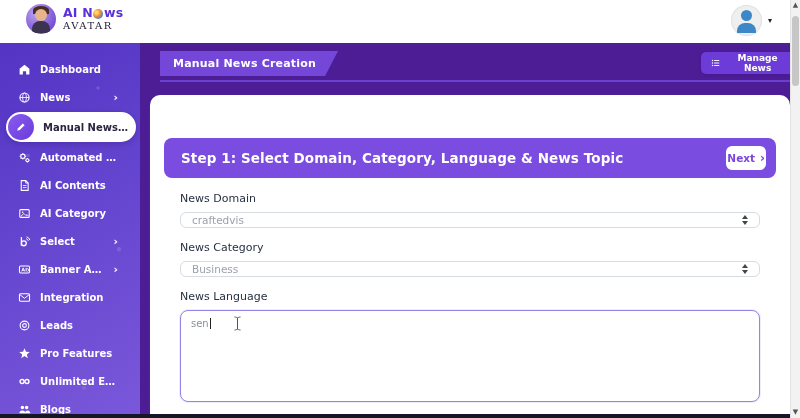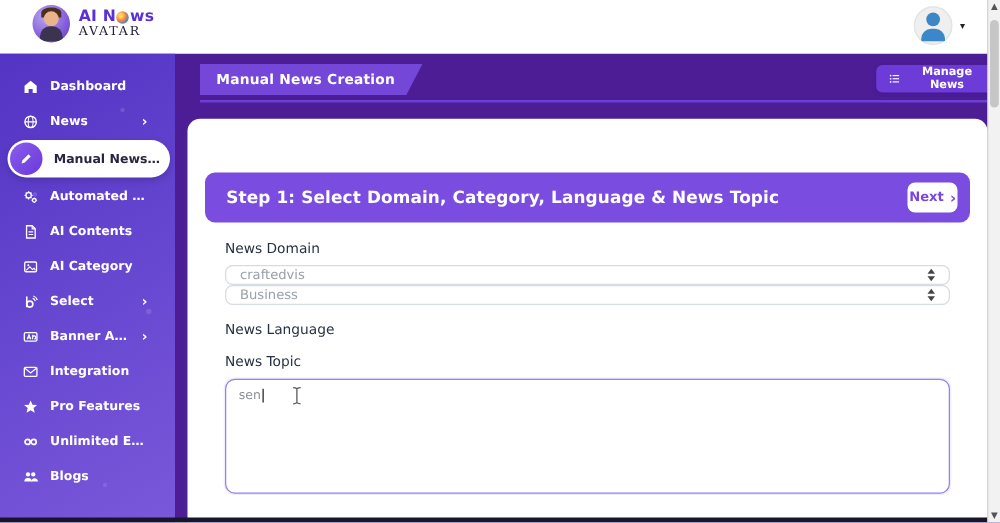--- a/index.html
+++ b/index.html
@@ -273,20 +273,29 @@
     <div class="nav-item">
       <span class="ico">
         <svg viewBox="0 0 16 16">
             <rect x="1.8" y="3.5" width="12.4" height="9" rx="1.2" fill="none" stroke="#fff" stroke-width="1.3"></rect>
             <path d="M2.4 4.5 L8 9 L13.6 4.5" fill="none" stroke="#fff" stroke-width="1.2"></path>
           </svg>
       </span>
       <span class="nav-label">Integration</span>
     </div>
 
+    <div class="nav-item">
+      <span class="ico">
+        <svg viewBox="0 0 16 16">
+            <circle cx="8" cy="8" r="5.4" fill="none" stroke="#fff" stroke-width="1.3"></circle>
+            <circle cx="8" cy="8" r="2.3" fill="none" stroke="#fff" stroke-width="1.3"></circle>
+          </svg>
+      </span>
+      <span class="nav-label">Leads</span>
+    </div>
 
     <div class="nav-item">
       <span class="ico">
         <svg viewBox="0 0 16 16">
             <path d="M8 1.6 L9.8 5.9 L14.4 6.2 L10.9 9.2 L12 13.7 L8 11.2 L4 13.7 L5.1 9.2 L1.6 6.2 L6.2 5.9 Z" fill="#fff"></path>
           </svg>
       </span>
       <span class="nav-label">Pro Features</span>
     </div>
 
@@ -343,31 +352,31 @@
 
       <div class="field-label">News Domain</div>
       <div class="select">
         <span>craftedvis</span>
         <span class="sel-arrows">
             <i class="up"></i>
             <i class="dn"></i>
           </span>
       </div>
 
+      <div class="field-label">News Category</div>
       <div class="select">
         <span>Business</span>
         <span class="sel-arrows">
             <i class="up"></i>
             <i class="dn"></i>
           </span>
       </div>
 
       <div class="field-label">News Language</div>
 
-      <div class="field-label">News Topic</div>
       <div class="textarea">
         <span>sen</span><span class="text-caret"></span>
         <span class="ibeam">
           <svg viewBox="0 0 9 15">
               <g stroke="#555" stroke-width="1" fill="none">
                 <path d="M1.5 1 C3 1 4.5 1.8 4.5 1.8 C4.5 1.8 6 1 7.5 1"></path>
                 <path d="M1.5 14 C3 14 4.5 13.2 4.5 13.2 C4.5 13.2 6 14 7.5 14"></path>
                 <line x1="4.5" y1="1.8" x2="4.5" y2="13.2"></line>
               </g>
             </svg>

